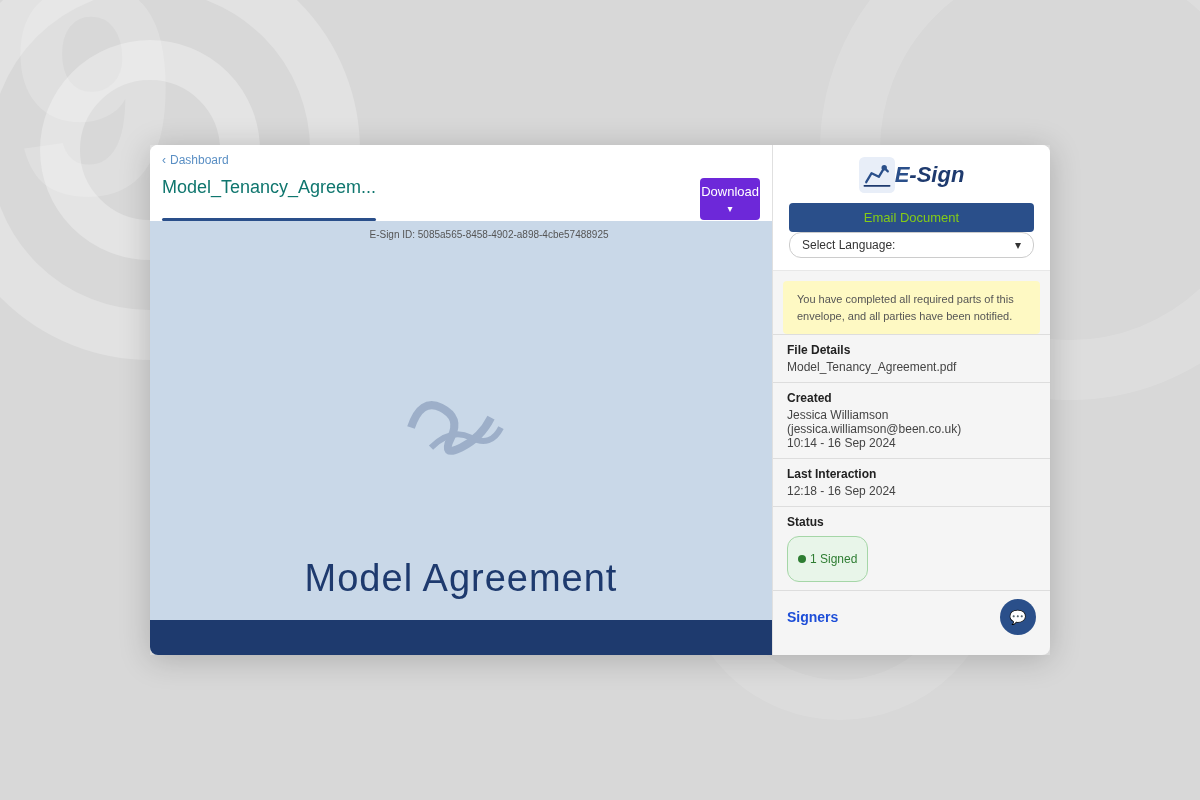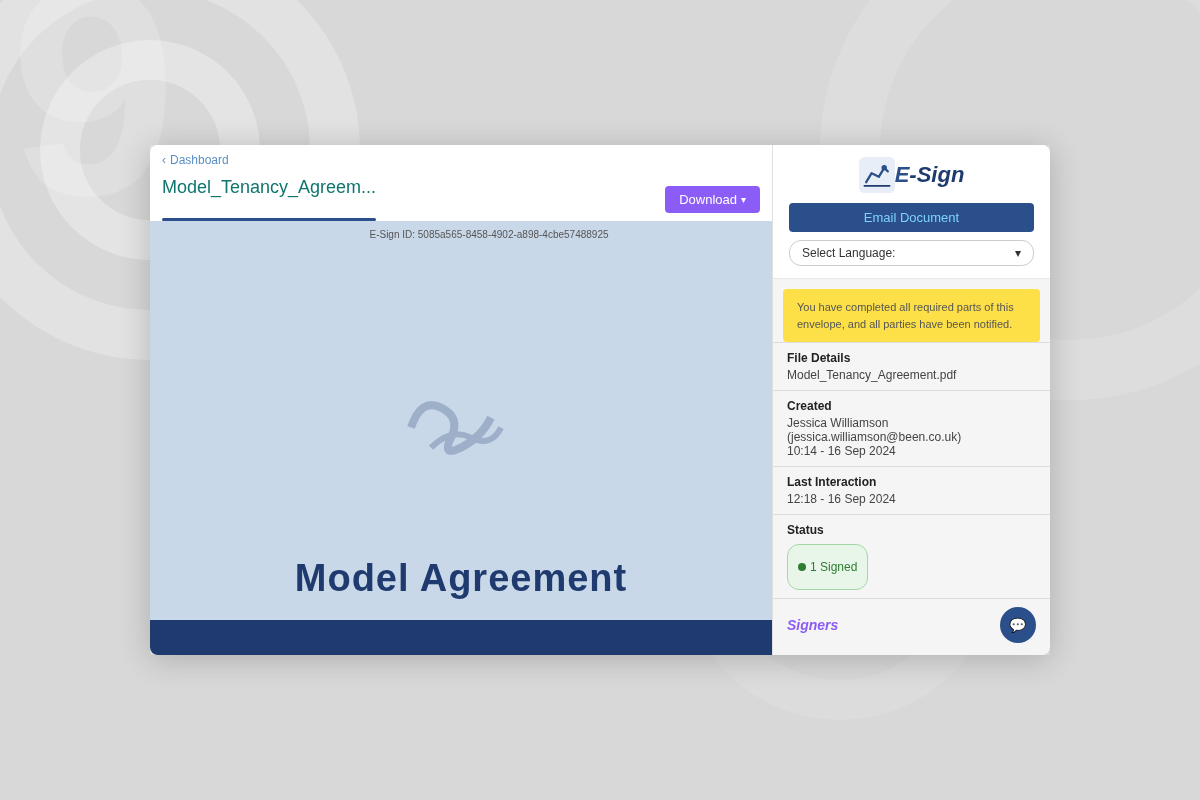--- a/index.html
+++ b/index.html
@@ -126,30 +126,31 @@
     }
 
     .doc-tab-underline {
       height: 3px;
       width: 100%;
       background: #2a4f8a;
       border-radius: 2px;
     }
 
     .download-btn {
-      background: #8b5cf6;
+      background: #6d28d9;
       color: #fff;
       border: none;
       border-radius: 4px;
-      padding: 6px 14px;
+      padding: 6px 1px;
       font-size: 13px;
       cursor: pointer;
       display: flex;
       align-items: center;
       gap: 4px;
+      flex-direction: column;
     }
     .download-btn .caret {
       font-size: 10px;
     }
 
     .doc-viewer {
       flex: 1;
       background: #c9d8e8;
       position: relative;
       overflow: hidden;
@@ -193,21 +194,21 @@
     }
 
     .doc-title-section {
       width: 100%;
       padding: 20px 30px;
       text-align: center;
     }
 
     .doc-main-title {
       font-size: 38px;
-      font-weight: 700;
+      font-weight: 400;
       color: #1e3a6e;
       letter-spacing: 1px;
     }
 
     .doc-bottom-bar {
       width: 100%;
       background: #1e3a6e;
       height: 35px;
     }
 
@@ -247,28 +248,27 @@
       font-style: italic;
       color: #1e3a6e;
       font-weight: 600;
     }
     .esign-logo-text span {
       color: #2a4f8a;
     }
 
     .email-doc-btn {
       background: #2a4f8a;
-      color: #7dd3fc;
+      color: #84cc16;
       border: none;
       border-radius: 4px;
       padding: 7px 24px;
       font-size: 13px;
       cursor: pointer;
       width: 100%;
-      margin-bottom: 8px;
     }
 
     .select-language-btn {
       background: #fff;
       color: #333;
       border: 1px solid #ccc;
       border-radius: 12px;
       padding: 5px 12px;
       font-size: 12px;
       cursor: pointer;
@@ -279,21 +279,21 @@
       justify-content: space-between;
     }
 
     .right-body {
       flex: 1;
       overflow-y: auto;
       padding: 0;
     }
 
     .completed-notice {
-      background: #fde047;
+      background: #fef9c3;
       color: #555;
       font-size: 11px;
       padding: 10px 14px;
       margin: 10px 10px 0 10px;
       border-radius: 4px;
       line-height: 1.5;
     }
 
     .audit-section {
       padding: 8px 14px;
@@ -351,22 +351,21 @@
     .signers-header {
       display: flex;
       align-items: center;
       justify-content: space-between;
       margin-bottom: 8px;
     }
 
     .signers-title {
       font-size: 14px;
       font-weight: 600;
-      color: #8b5cf6;
-      font-style: italic;
+      color: #1d4ed8;
     }
 
     .signer-avatar {
       width: 36px;
       height: 36px;
       border-radius: 50%;
       background: #2a4f8a;
       display: flex;
       align-items: center;
       justify-content: center;

